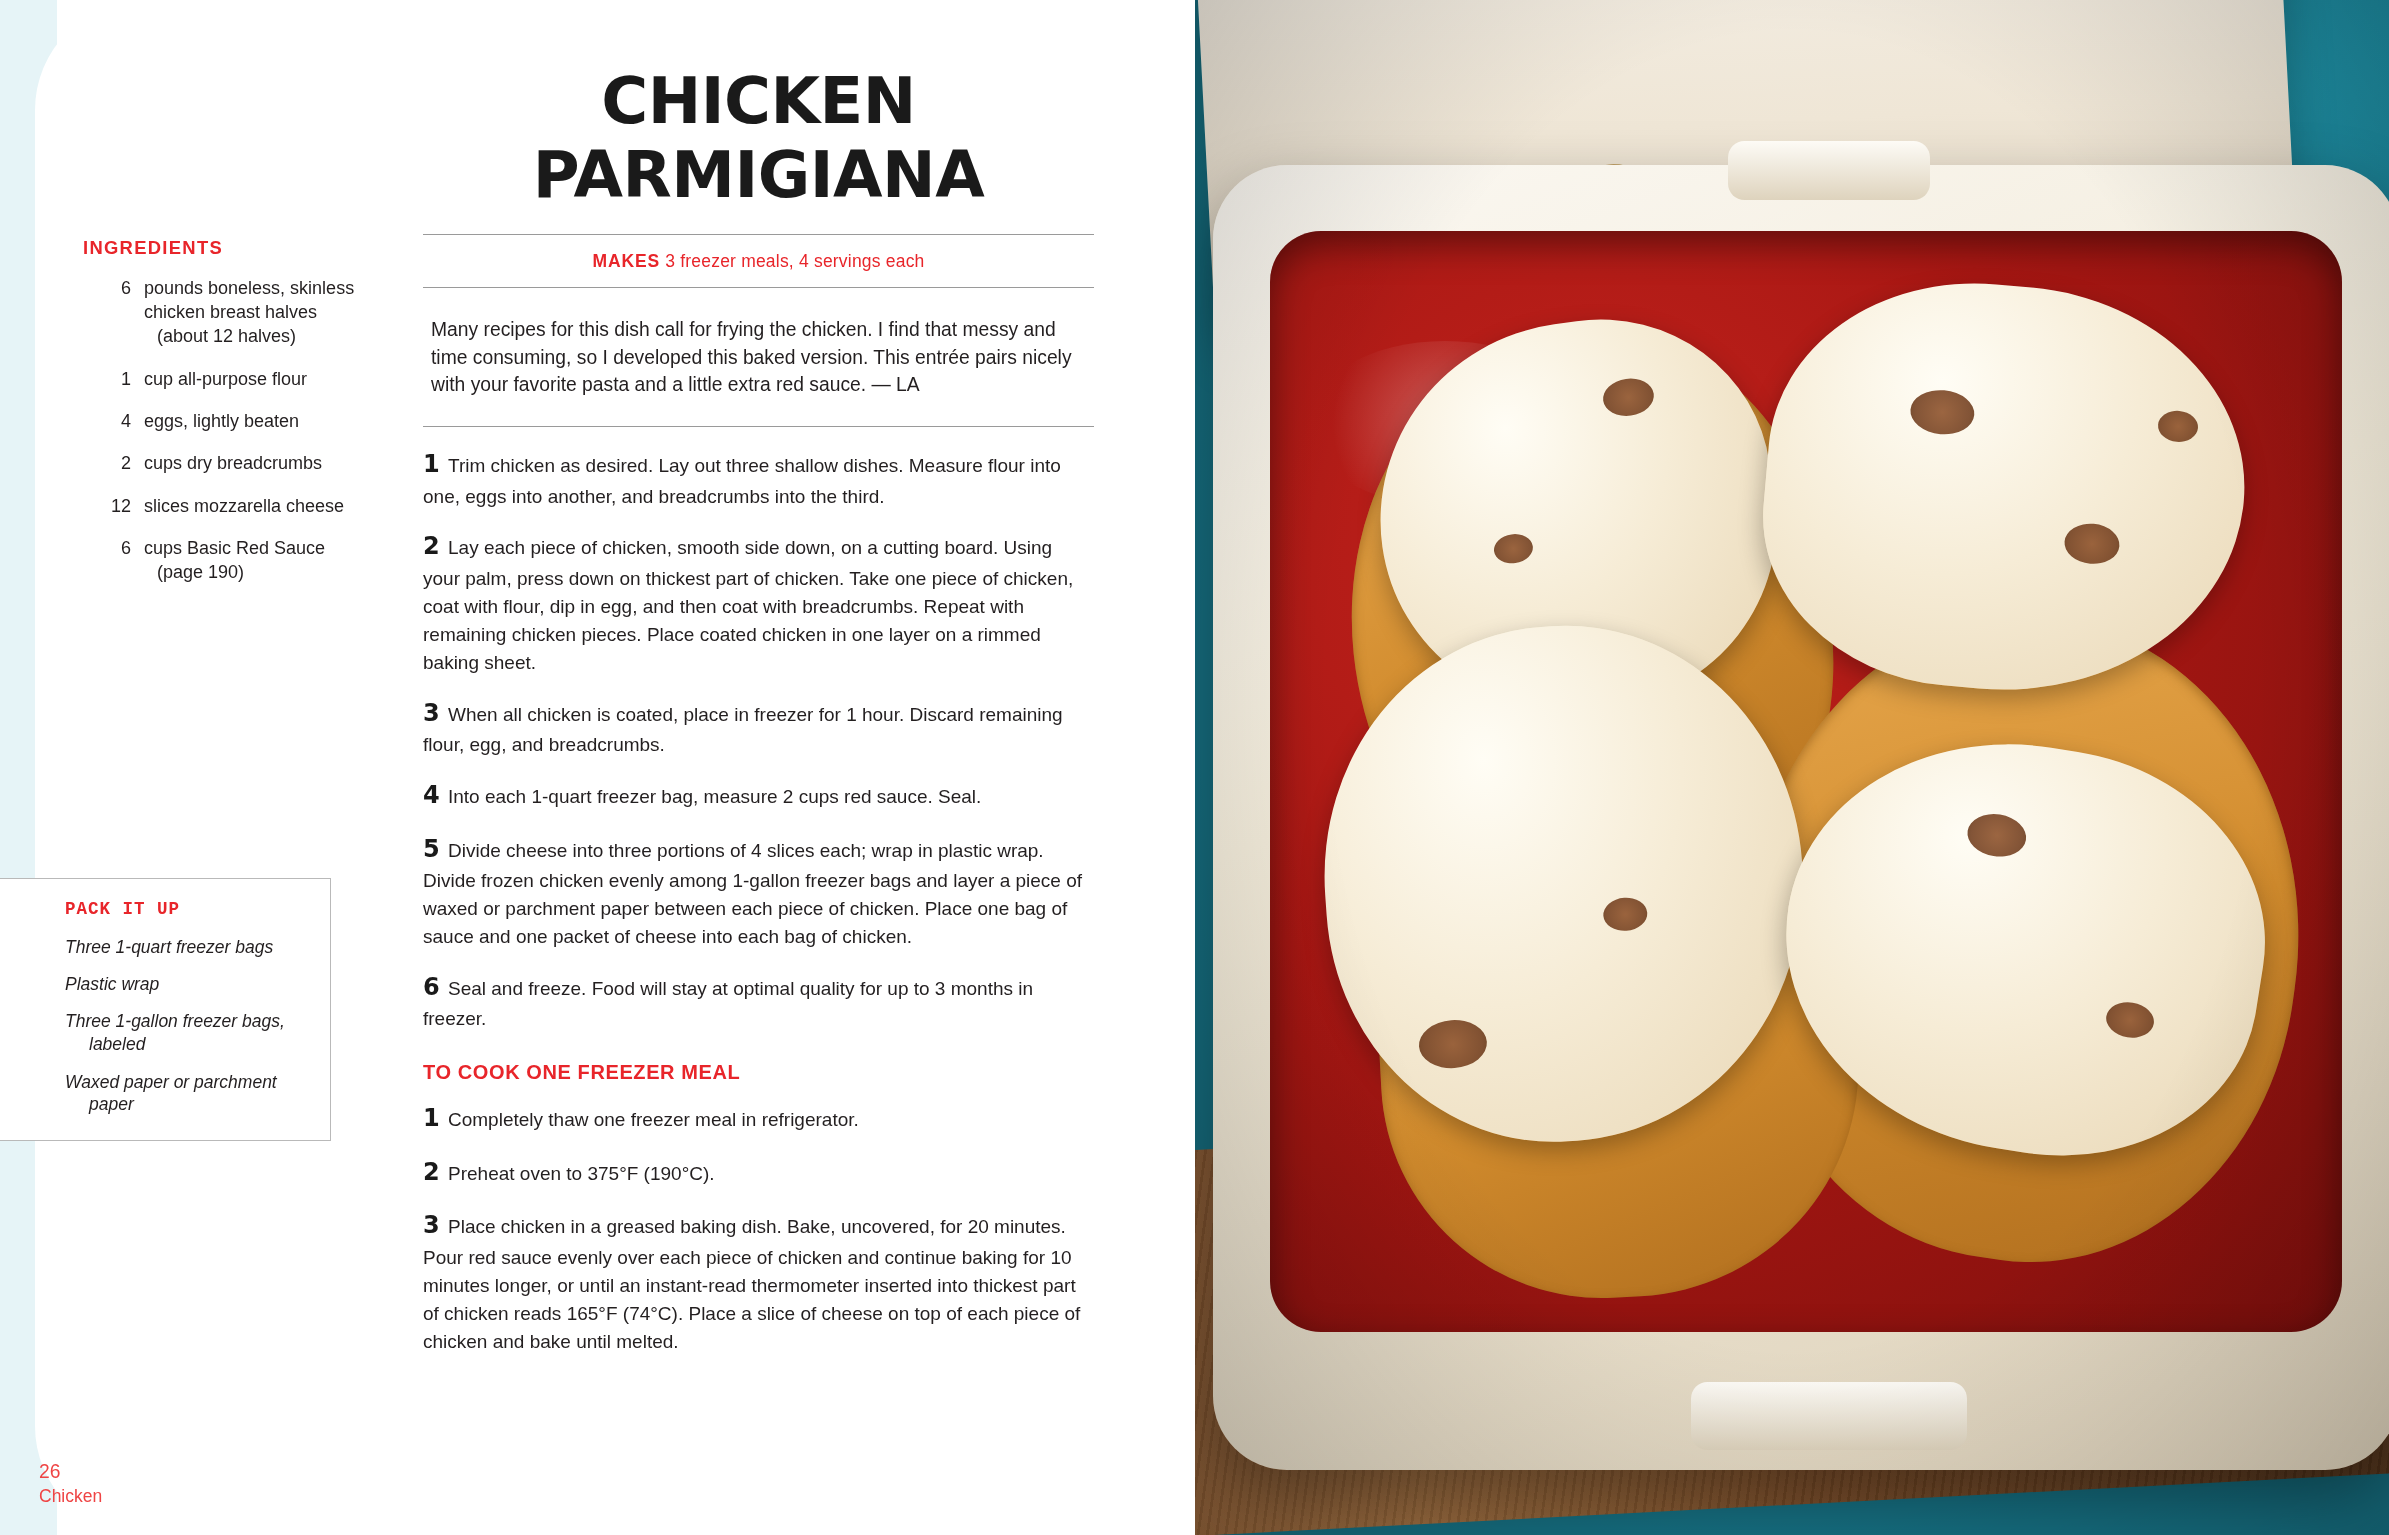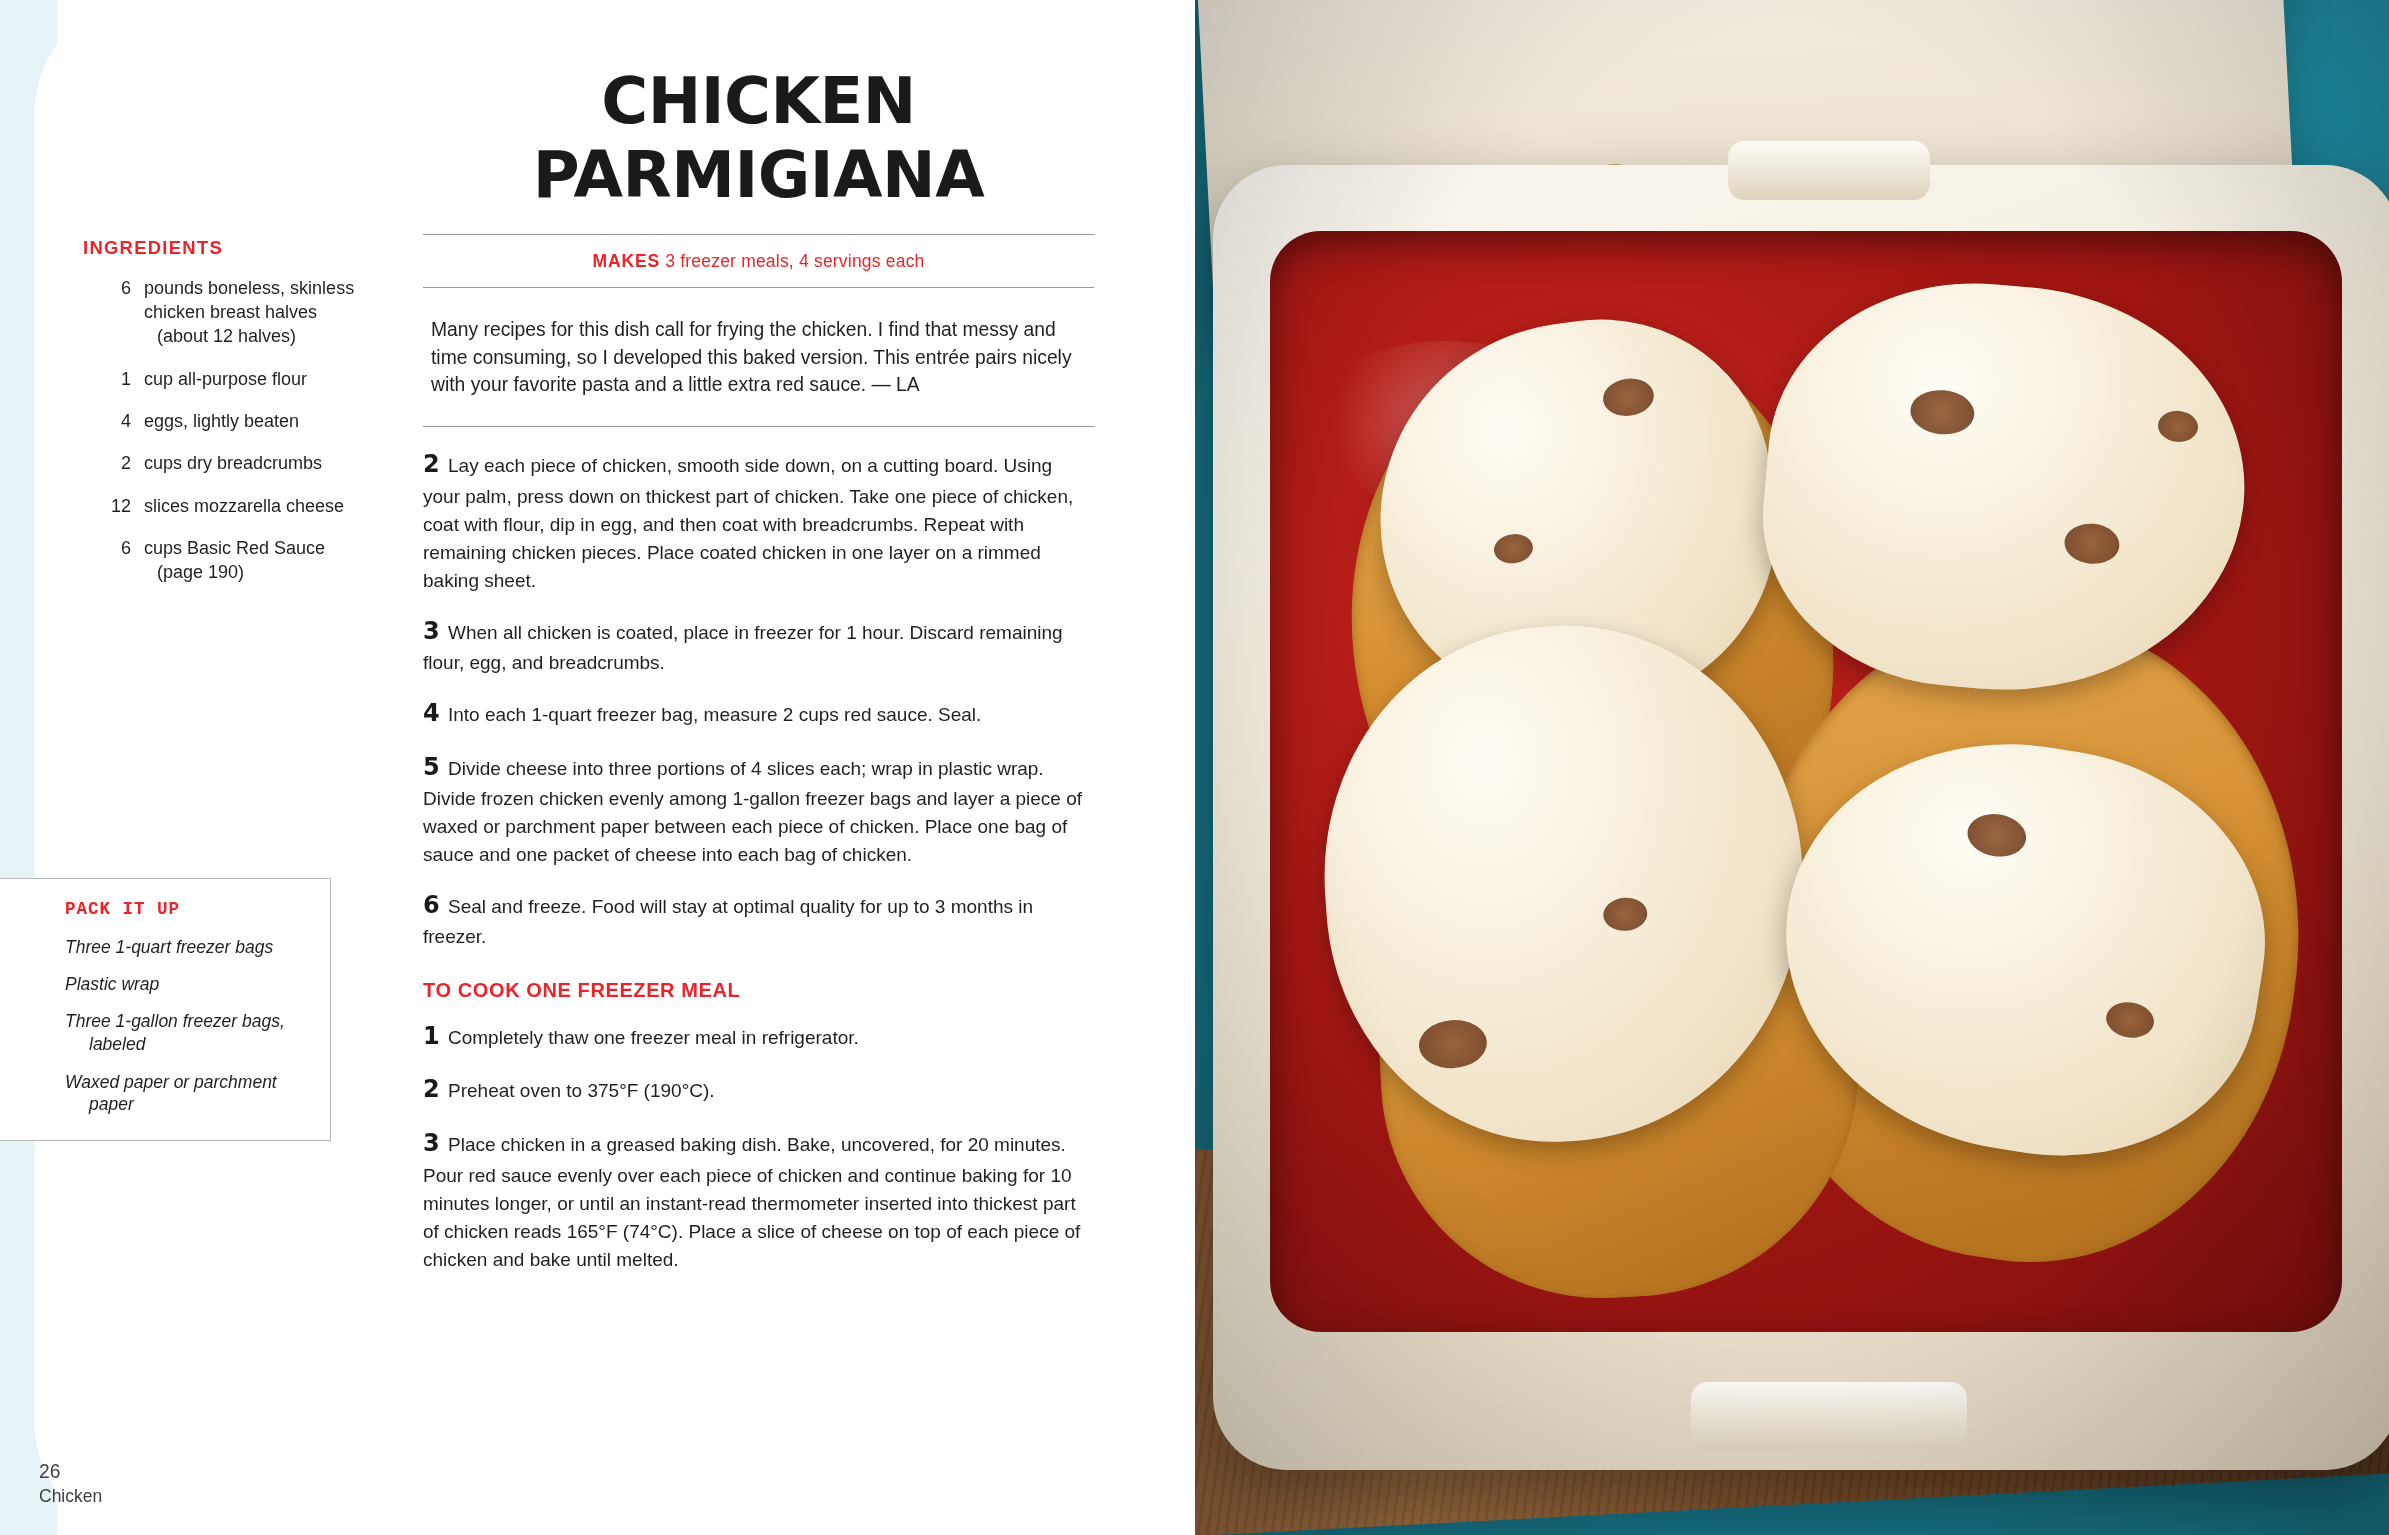--- a/index.html
+++ b/index.html
@@ -186,21 +186,21 @@
     margin: 27.6px 0 16.5px 0;
   }
 
   
   .folio {
     position: absolute;
     left: 39px;
     bottom: 29px;
     z-index: 5;
     font-size: 17.5px;
-    color: #404040;
+    color: #ef4444;
     line-height: 1.28;
   }
   .folio .pg { font-size: 19.3px; }
 
   
   .photo-half {
     position: relative;
     width: 1195px;
     height: 1536px;
     flex: 0 0 1195px;
@@ -380,20 +380,23 @@
       <div class="makes">
         <b>MAKES</b>
         <span>3 freezer meals, 4 servings each</span>
       </div>
       <hr class="rule">
 
       <p class="headnote">Many recipes for this dish call for frying the chicken. I find that messy and time consuming, so I developed this baked version. This entrée pairs nicely with your favorite pasta and a little extra red sauce. — LA</p>
       <hr class="rule">
 
       <div class="steps">
+        <p class="step">
+          <span class="num">1</span><span>Trim chicken as desired. Lay out three shallow dishes. Measure flour into one, eggs into another, and breadcrumbs into the third.</span>
+        </p>
         <p class="step">
           <span class="num">2</span><span>Lay each piece of chicken, smooth side down, on a cutting board. Using your palm, press down on thickest part of chicken. Take one piece of chicken, coat with flour, dip in egg, and then coat with breadcrumbs. Repeat with remaining chicken pieces. Place coated chicken in one layer on a rimmed baking sheet.</span>
         </p>
         <p class="step">
           <span class="num">3</span><span>When all chicken is coated, place in freezer for 1 hour. Discard remaining flour, egg, and breadcrumbs.</span>
         </p>
         <p class="step">
           <span class="num">4</span><span>Into each 1-quart freezer bag, measure 2 cups red sauce. Seal.</span>
         </p>
         <p class="step">

